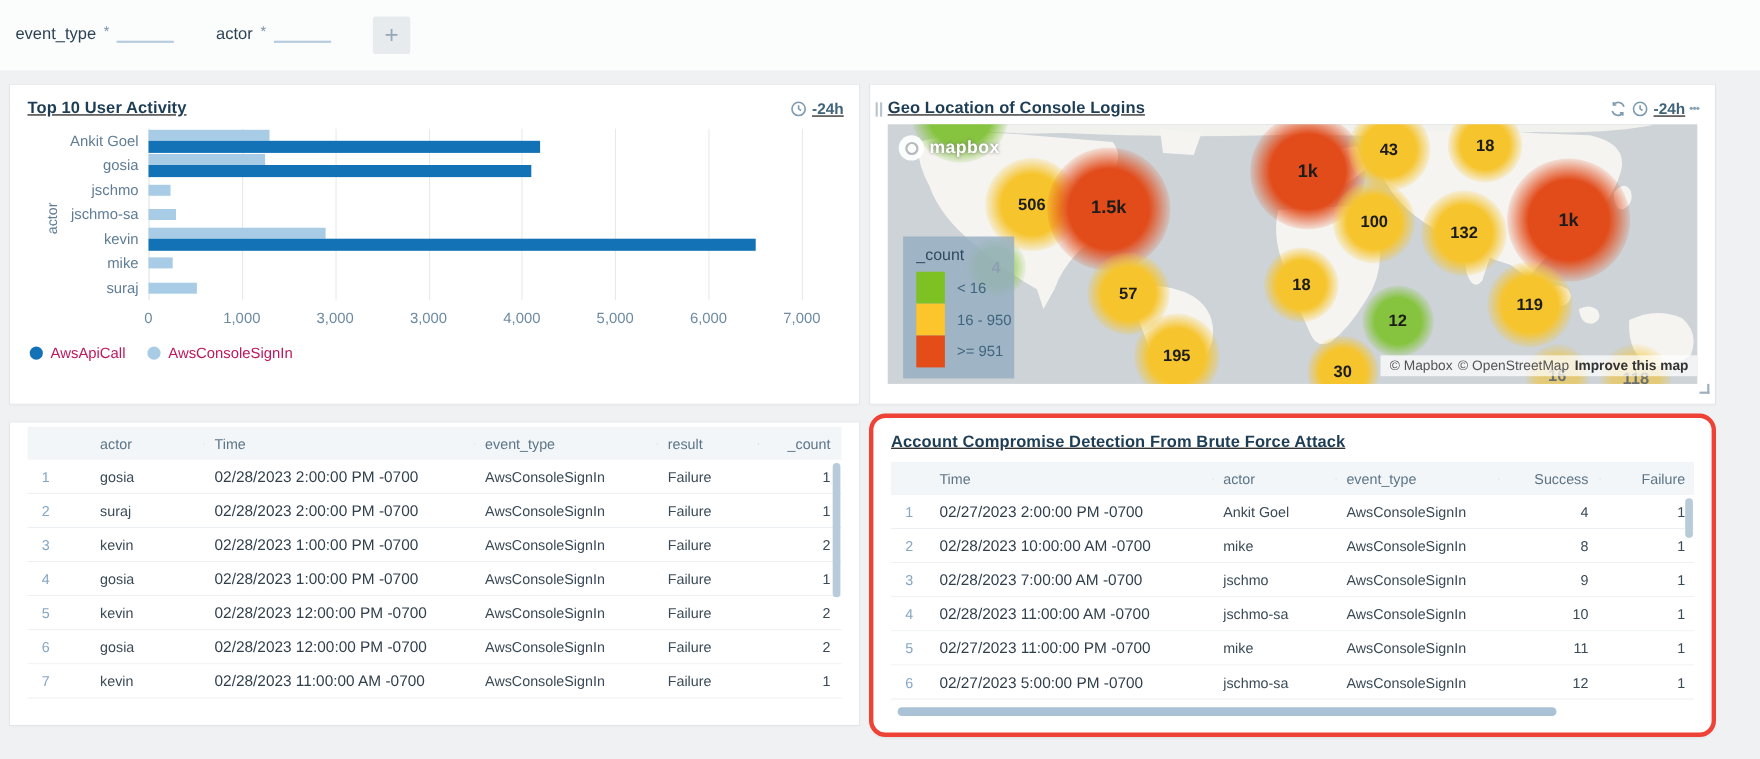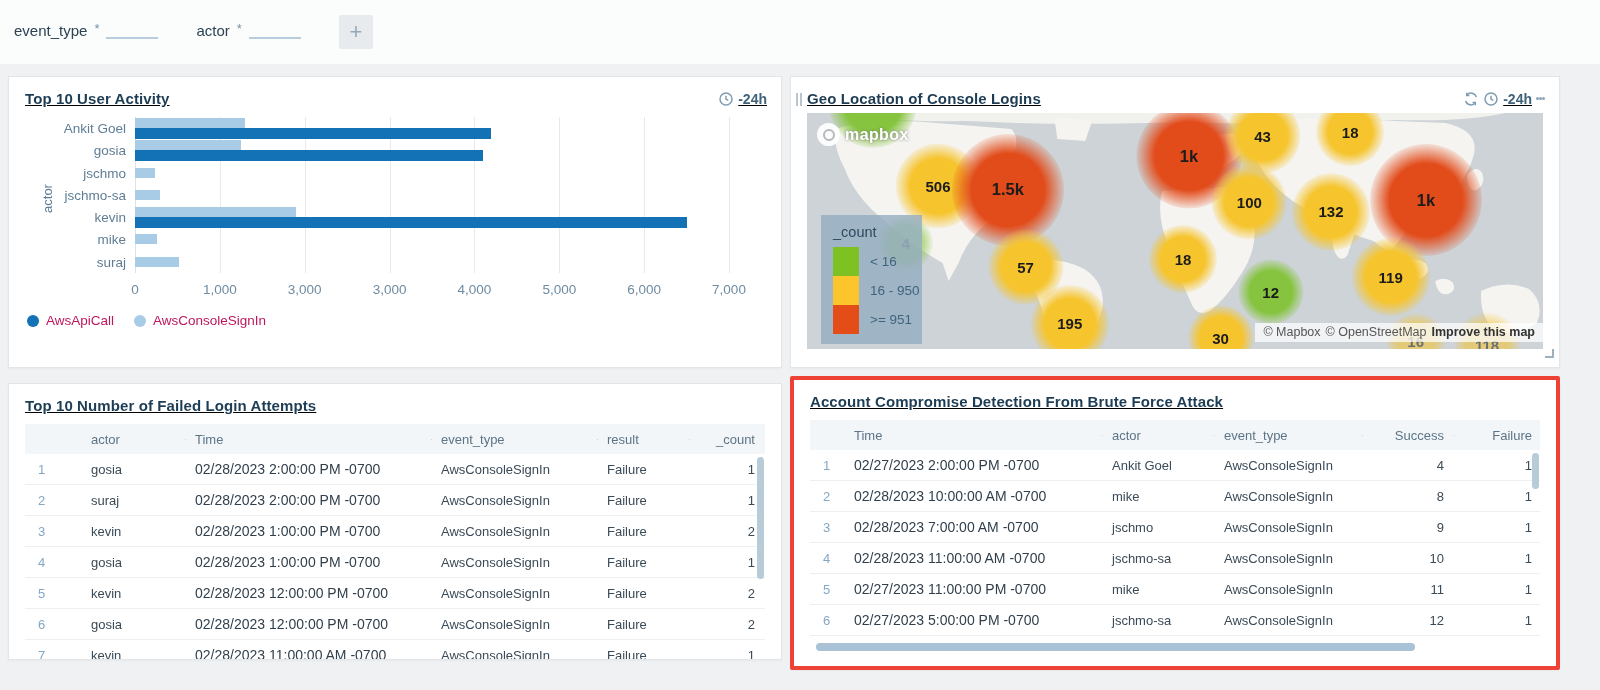--- a/index.html
+++ b/index.html
@@ -16,21 +16,21 @@
   .filter .flabel { font-size:15px; color:#2c4255; }
   .filter .req { font-size:13px; color:#7a93a5; transform:translateY(-3px); }
   .filter input { width:52px; border:none; border-bottom:2px solid #b7cddd; background:transparent; height:18px; font-size:14px; color:#2c4255; outline:none; }
   .add-btn { width:34px; height:34px; background:#e8ebee; border:none; border-radius:2px; color:#93a9b9; font-size:22px; line-height:30px; cursor:pointer; padding:0; }
   
   .content { padding:12px 8px 0; display:grid; grid-template-columns:774px 770px; column-gap:8px; row-gap:15px; align-items:start; }
   .panel { background:#fff; border:1px solid #e3e6e9; box-shadow:0 1px 2px rgba(20,40,60,.04); position:relative; }
   .panel.ua { height:292px; }
   .panel.geo { height:292px; }
   .panel.fl { height:277px; overflow:hidden; }
-  .panel.bf { height:294px; margin-top:-7px; border:4px solid #ee4236; border-radius:2px; overflow:hidden; background:#fff; }
+  .panel.bf { height:294px; margin-top:-7px; border:4px solid #ee4236; border-radius:15px; overflow:hidden; background:#fff; }
   .panel-header { display:flex; align-items:center; padding:13px 14px 6px 16px;text-decoration:underline; }
   .panel-title { font-size:15px; font-weight:700; color:#1d3d55; letter-spacing:.1px; }
   .header-right { margin-left:auto; display:flex; align-items:center; gap:4px; color:#7e9cb0; }
   .time-range { font-size:14px; color:#40637a; font-weight:600; }
   .icon-btn { display:flex; align-items:center; cursor:pointer; background:none; border:none; padding:0; color:#7e9cb0; }
   .kebab i { display:block; width:3px; height:3px; border-radius:50%; background:#8aa5b8; margin:2px 0; }
   .drag-handle { position:absolute; left:5px; top:16px; display:flex; gap:2px; cursor:grab; }
   .drag-handle i { width:2px; height:13px; background:#b9c6cf; }
   
   .chart-wrap { position:relative; margin:0 16px; padding:4px 36px 0 110px; }
@@ -308,23 +308,20 @@
           <span>16</span>
         </div>
         <div class="bubble faded" style="width: 65px; height: 65px; left: 92.4%; top: 98.3%; background: radial-gradient(circle, rgb(246, 196, 45) 0%, rgb(246, 196, 45) 46%, rgba(246, 196, 45, 0) 74%);">
           <span>118</span>
         </div>
       </div>
     <span class="resize-handle"></span>
   </div>
 
   <div class="panel fl">
-    <div class="panel-header">
-      <span class="panel-title">Top 10 Number of Failed Login Attempts</span>
-    </div>
     <div class="tbl left">
       <div class="thead">
         <div class="th"></div>
         <div class="th">actor</div>
         <div class="th div">Time</div>
         <div class="th div">event_type</div>
         <div class="th div">result</div>
         <div class="th div right-al">_count</div>
       </div>
       <div id="fl-body">

